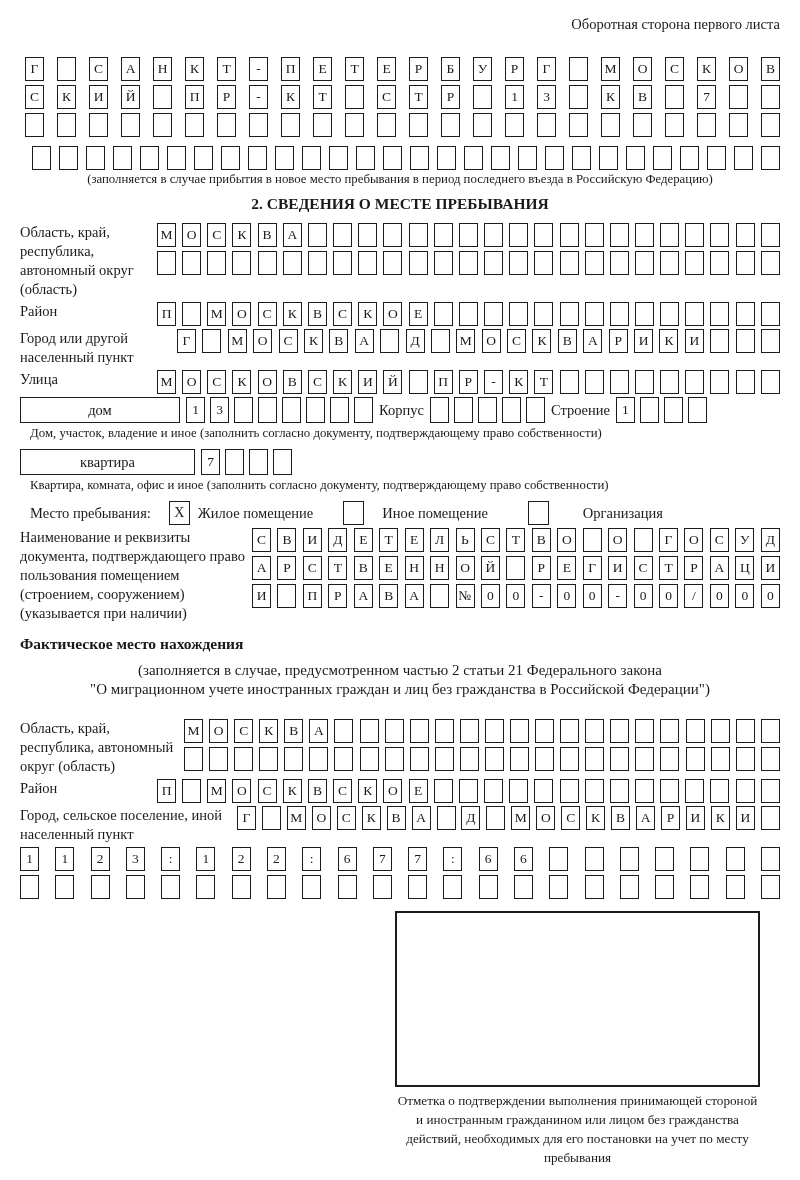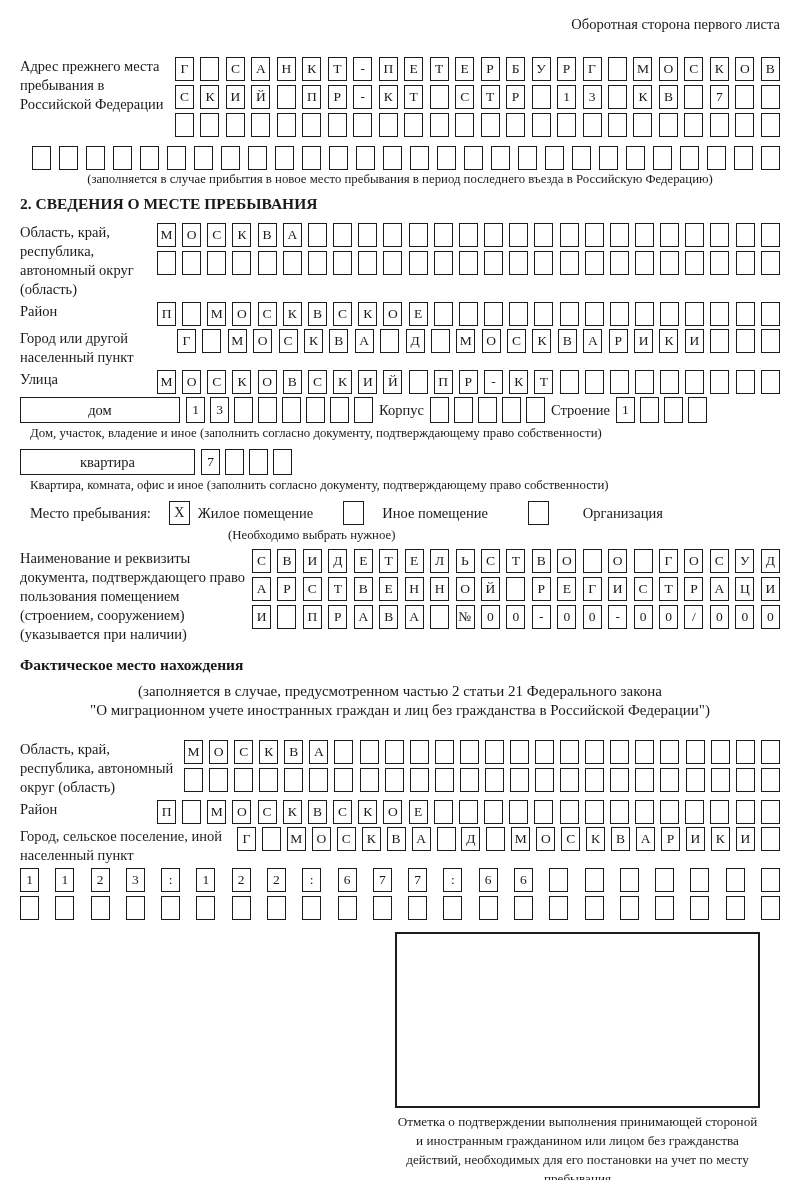--- a/index.html
+++ b/index.html
@@ -25,21 +25,21 @@
 
   .cell {
     width:19px; height:24px; flex:0 0 19px;
     border:1.6px solid #1c1c1c;
     display:flex; align-items:center; justify-content:center;
     font-size:13.5px;
   }
 
   .caption { font-size:12.8px; text-align:center; margin:2px 0 8px 0; }
   .caption.left { text-align:left; margin-left:10px; }
-  .section-title { font-size:15.5px; font-weight:bold; margin:4px 0 10px 0; }
+  .section-title { font-size:15.5px; font-weight:bold; text-align:center; margin:4px 0 10px 0; }
 
   .w150 { width:150px; }
   .w133 { width:133px; margin-right:4px;}
   .w153 { width:153px; margin-right:4px;}
   .w160 { width:160px; margin-right:4px;}
   .w210 { width:210px; margin-right:4px;}
   .w213 { width:213px; margin-right:4px;}
   .w228 { width:228px; margin-right:4px;}
 
   .fullrow { margin-top:5px; margin-left:12px; }
@@ -71,21 +71,20 @@
   .stamp-caption { font-size:13.2px; text-align:center; line-height:19px; margin-top:4px; }
 </style>
 </head>
 <body>
 
 <div class="page">
 
   <div class="top-title">Оборотная сторона первого листа</div>
 
   <div class="row">
-    <div class="label w150">Адрес прежнего места пребывания в Российской Федерации</div>
     <div class="gridcol" style="margin-left:5px;">
       <div class="grid sb">
           <div class="cell">Г</div>
           <div class="cell"></div>
           <div class="cell">С</div>
           <div class="cell">А</div>
           <div class="cell">Н</div>
           <div class="cell">К</div>
           <div class="cell">Т</div>
           <div class="cell">-</div>
@@ -389,21 +388,20 @@
 
   <div class="row stay-row">
     <div class="inline-label" style="margin-left:10px;">Место пребывания:</div>
     <div class="checkbox" style="margin-left:18px;">Х</div>
     <div class="inline-label" style="margin-left:8px;">Жилое помещение</div>
     <div class="checkbox" style="margin-left:30px;"></div>
     <div class="inline-label" style="margin-left:18px;">Иное помещение</div>
     <div class="checkbox" style="margin-left:40px;"></div>
     <div class="inline-label" style="margin-left:34px;">Организация</div>
   </div>
-  <div class="stay-note">(Необходимо выбрать нужное)</div>
 
   <div class="row">
     <div class="label w228">Наименование и реквизиты документа, подтверждающего право пользования помещением (строением, сооружением) (указывается при наличии)</div>
     <div class="gridcol">
       <div class="grid sb">
           <div class="cell">С</div>
           <div class="cell">В</div>
           <div class="cell">И</div>
           <div class="cell">Д</div>
           <div class="cell">Е</div>

